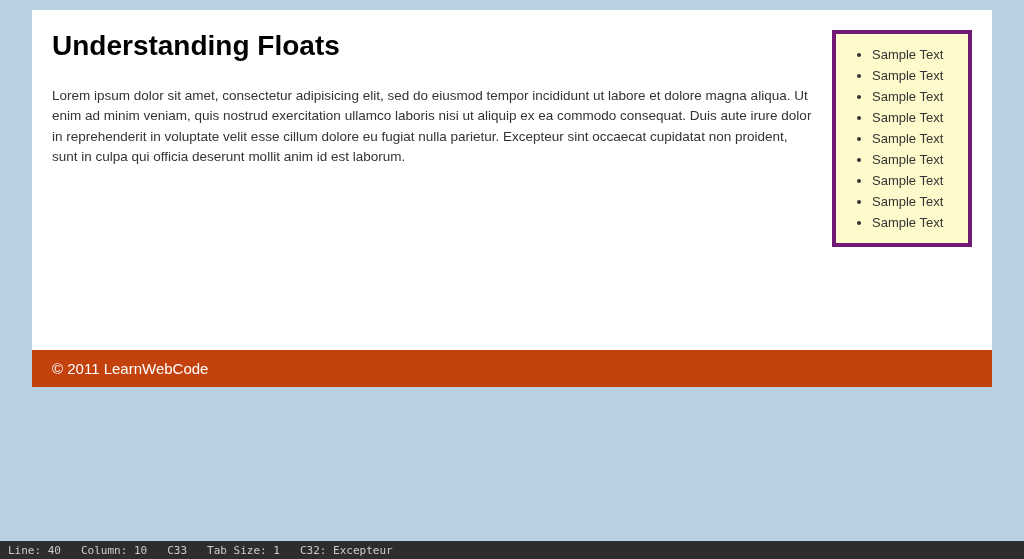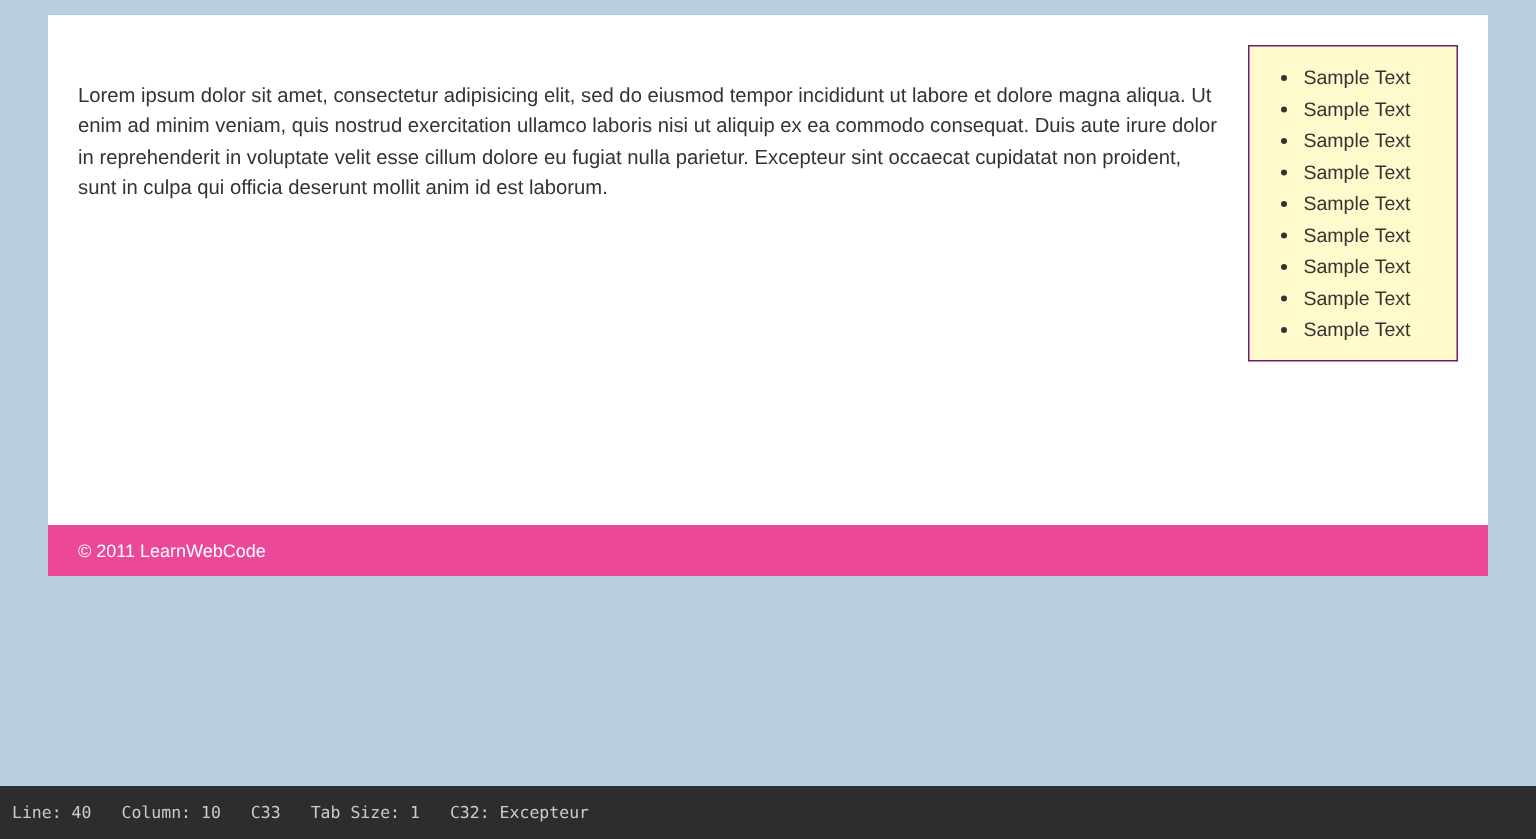--- a/index.html
+++ b/index.html
@@ -48,54 +48,54 @@
       line-height: 1.5;
       color: #333333;
       font-family: Arial, sans-serif;
       max-width: 820px;
       margin-top: 24px;
     }
 
     .float-box {
       float: right;
       background-color: #fffacc;
-      border: 1px solid #701a75;
+      border: 4px solid #701a75;
       padding: 10px 20px;
       margin-left: 20px;
       margin-bottom: 10px;
       min-width: 140px;
     }
 
     .float-box ul {
       list-style: disc;
       padding-left: 16px;
     }
 
     .float-box ul li {
       font-size: 13px;
       color: #333;
       padding: 3px 0;
       font-family: Arial, sans-serif;
     }
 
     .footer {
-      background-color: #ec4899;
+      background-color: #c2410c;
       padding: 10px 20px;
       color: #ffffff;
-      font-size: 12px;
+      font-size: 15px;
       font-family: Arial, sans-serif;
       clear: both;
     }
 
     .bottom-bar {
       position: fixed;
       bottom: 0;
       left: 0;
       right: 0;
-      height: 35px;
+      height: 18px;
       background-color: #2d2d2d;
       display: flex;
       align-items: center;
       padding: 0 8px;
       gap: 20px;
     }
 
     .bottom-bar-item {
       color: #cccccc;
       font-size: 11px;
@@ -116,20 +116,21 @@
           <li>Sample Text</li>
           <li>Sample Text</li>
           <li>Sample Text</li>
           <li>Sample Text</li>
           <li>Sample Text</li>
           <li>Sample Text</li>
           <li>Sample Text</li>
         </ul>
       </div>
 
+      <h1 class="page-title">Understanding Floats</h1>
       <p class="body-text">Lorem ipsum dolor sit amet, consectetur adipisicing elit, sed do eiusmod tempor incididunt ut labore et dolore magna aliqua. Ut enim ad minim veniam, quis nostrud exercitation ullamco laboris nisi ut aliquip ex ea commodo consequat. Duis aute irure dolor in reprehenderit in voluptate velit esse cillum dolore eu fugiat nulla parietur. Excepteur sint occaecat cupidatat non proident, sunt in culpa qui officia deserunt mollit anim id est laborum.</p>
 
     </div>
 
     <div class="footer">
       <span>© 2011 LearnWebCode</span>
     </div>
   </div>
 </div>
 

